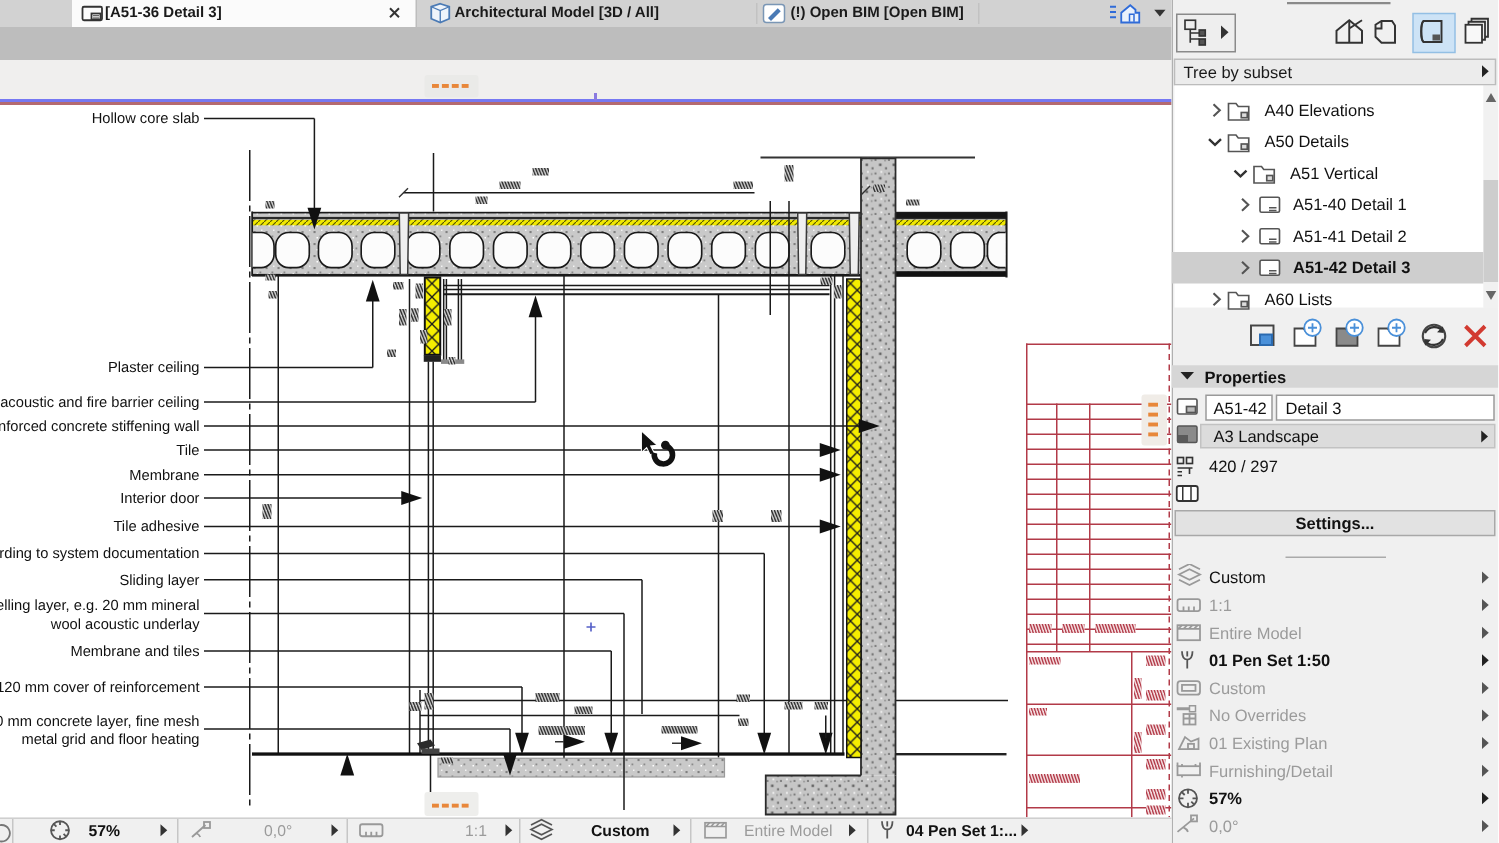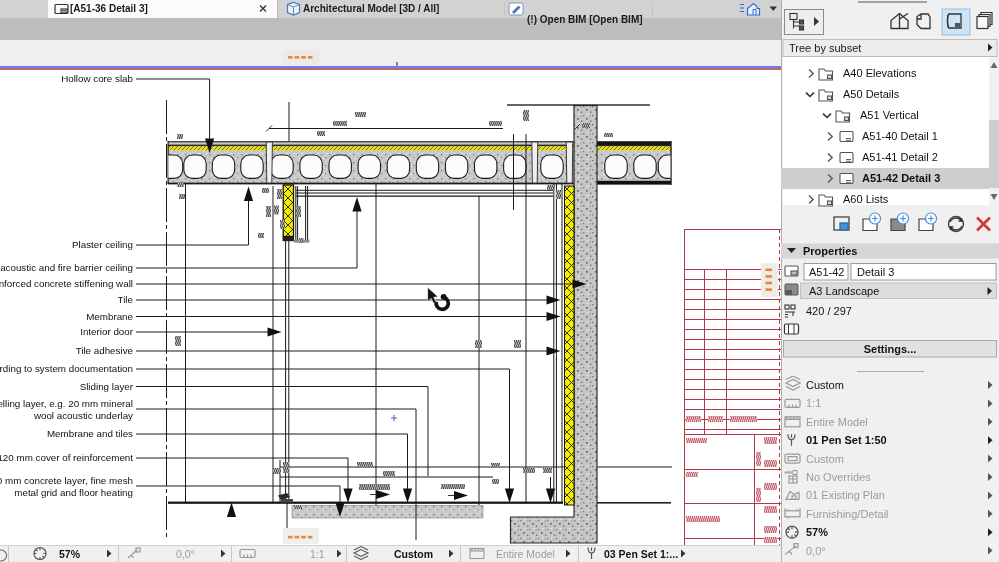--- a/index.html
+++ b/index.html
@@ -352,21 +352,21 @@
       <path d="M740,4.5 h4 M740,8 h4 M740,11.5 h4"></path>
       <path d="M747.5,8.5 l6,-5 l3.5,3 v2 l2.5,0 v6.5 h-12 Z" fill="#eaf1fb"></path>
       <path d="M753,14.5 v-5 h3 v5" stroke-width="1"></path>
     </g>
     <path d="M769.5,6.5 h7.5 l-3.75,4.5 Z" fill="#333"></path>
     <rect x="504" y="2" width="1" height="14" fill="#c2c2c2"></rect>
     <rect x="652" y="2" width="1" height="14" fill="#c2c2c2"></rect>
   </svg>
   <div class="abs" style="left:70px;top:3px;font-size:10px;font-weight:bold;color:#1a1a1a;">[A51-36 Detail 3]</div>
   <div class="abs" style="left:303px;top:3px;font-size:10px;font-weight:bold;color:#1a1a1a;">Architectural Model [3D / All]</div>
-  <div class="abs" style="left:527px;top:3px;font-size:10px;font-weight:bold;color:#1a1a1a;margin-top:11px;">(!) Open BIM [Open BIM]</div>
+  <div class="abs" style="left:527px;top:3px;font-size:10px;font-weight:bold;color:#1a1a1a;">(!) Open BIM [Open BIM]</div>
   <div class="abs" style="left:283px;top:50px;width:36px;height:15px;background:#eaeae8;border-radius:2px;"></div>
   <svg class="abs" style="left:283px;top:50px" width="36" height="15">
     <rect x="5" y="6" width="4.6" height="2.6" fill="#e8873a"></rect>
     <rect x="11.6" y="6" width="4.6" height="2.6" fill="#e8873a"></rect>
     <rect x="18.2" y="6" width="4.6" height="2.6" fill="#e8873a"></rect>
     <rect x="24.8" y="6" width="4.6" height="2.6" fill="#e8873a"></rect>
   </svg>
   <svg class="abs" style="left:781px;top:0" width="218" height="562">
     <rect x="0" y="0" width="218" height="562" fill="#f0f0f0"></rect>
     <rect x="0" y="0" width="1" height="562" fill="#b0b0b0"></rect>
@@ -601,14 +601,14 @@
     <path d="M337,4.5 l4.5,4 l-4.5,4 Z" fill="#333"></path>
     <path d="M449,4.5 l4.5,4 l-4.5,4 Z" fill="#333"></path>
     <path d="M566,4.5 l4.5,4 l-4.5,4 Z" fill="#333"></path>
     <path d="M681,4.5 l4.5,4 l-4.5,4 Z" fill="#333"></path>
   </svg>
   <div class="abs" style="left:59px;top:548px;font-size:10.5px;font-weight:bold;color:#111;">57%</div>
   <div class="abs" style="left:176px;top:548px;font-size:10.5px;color:#9b9b9b;">0,0°</div>
   <div class="abs" style="left:310px;top:548px;font-size:10.5px;color:#9b9b9b;">1:1</div>
   <div class="abs" style="left:394px;top:548px;font-size:10.5px;font-weight:bold;color:#111;">Custom</div>
   <div class="abs" style="left:496px;top:548px;font-size:10.5px;color:#9b9b9b;">Entire Model</div>
-  <div class="abs" style="left:604px;top:548px;font-size:10.5px;font-weight:bold;color:#111;">03 Pen Set 1:...</div>
+  <div class="abs" style="left:604px;top:548px;font-size:10.5px;font-weight:bold;color:#111;">04 Pen Set 1:...</div>
 </div>
 
 </body></html>

